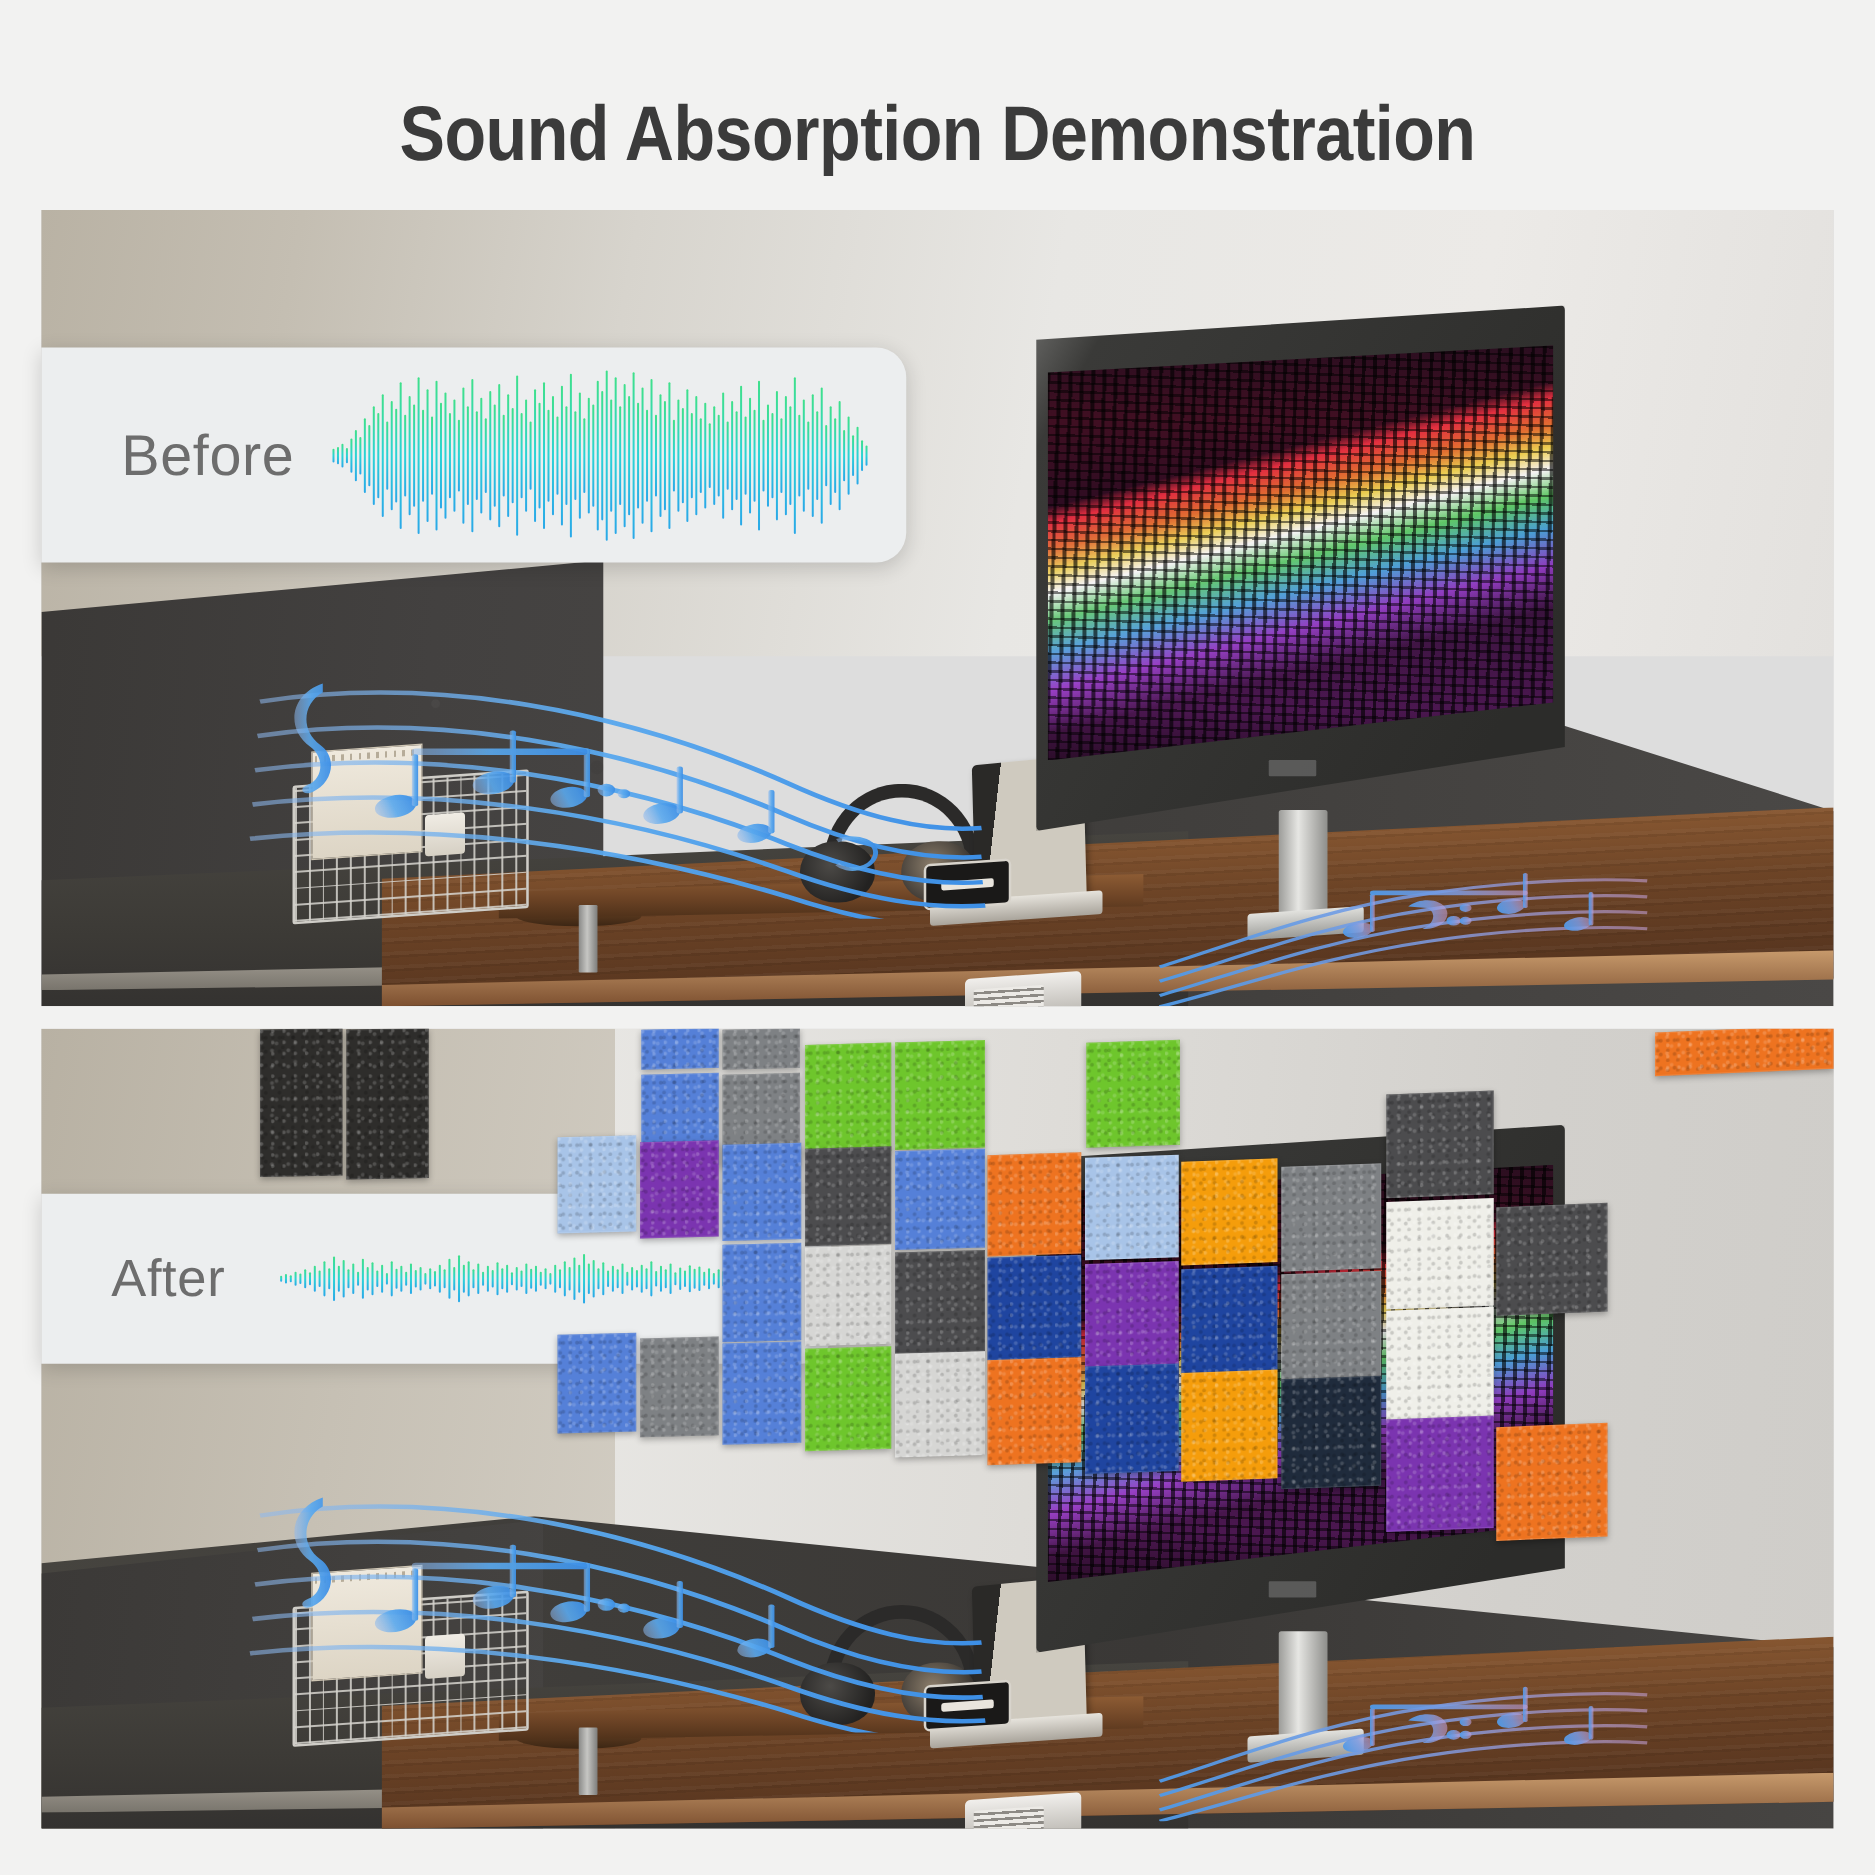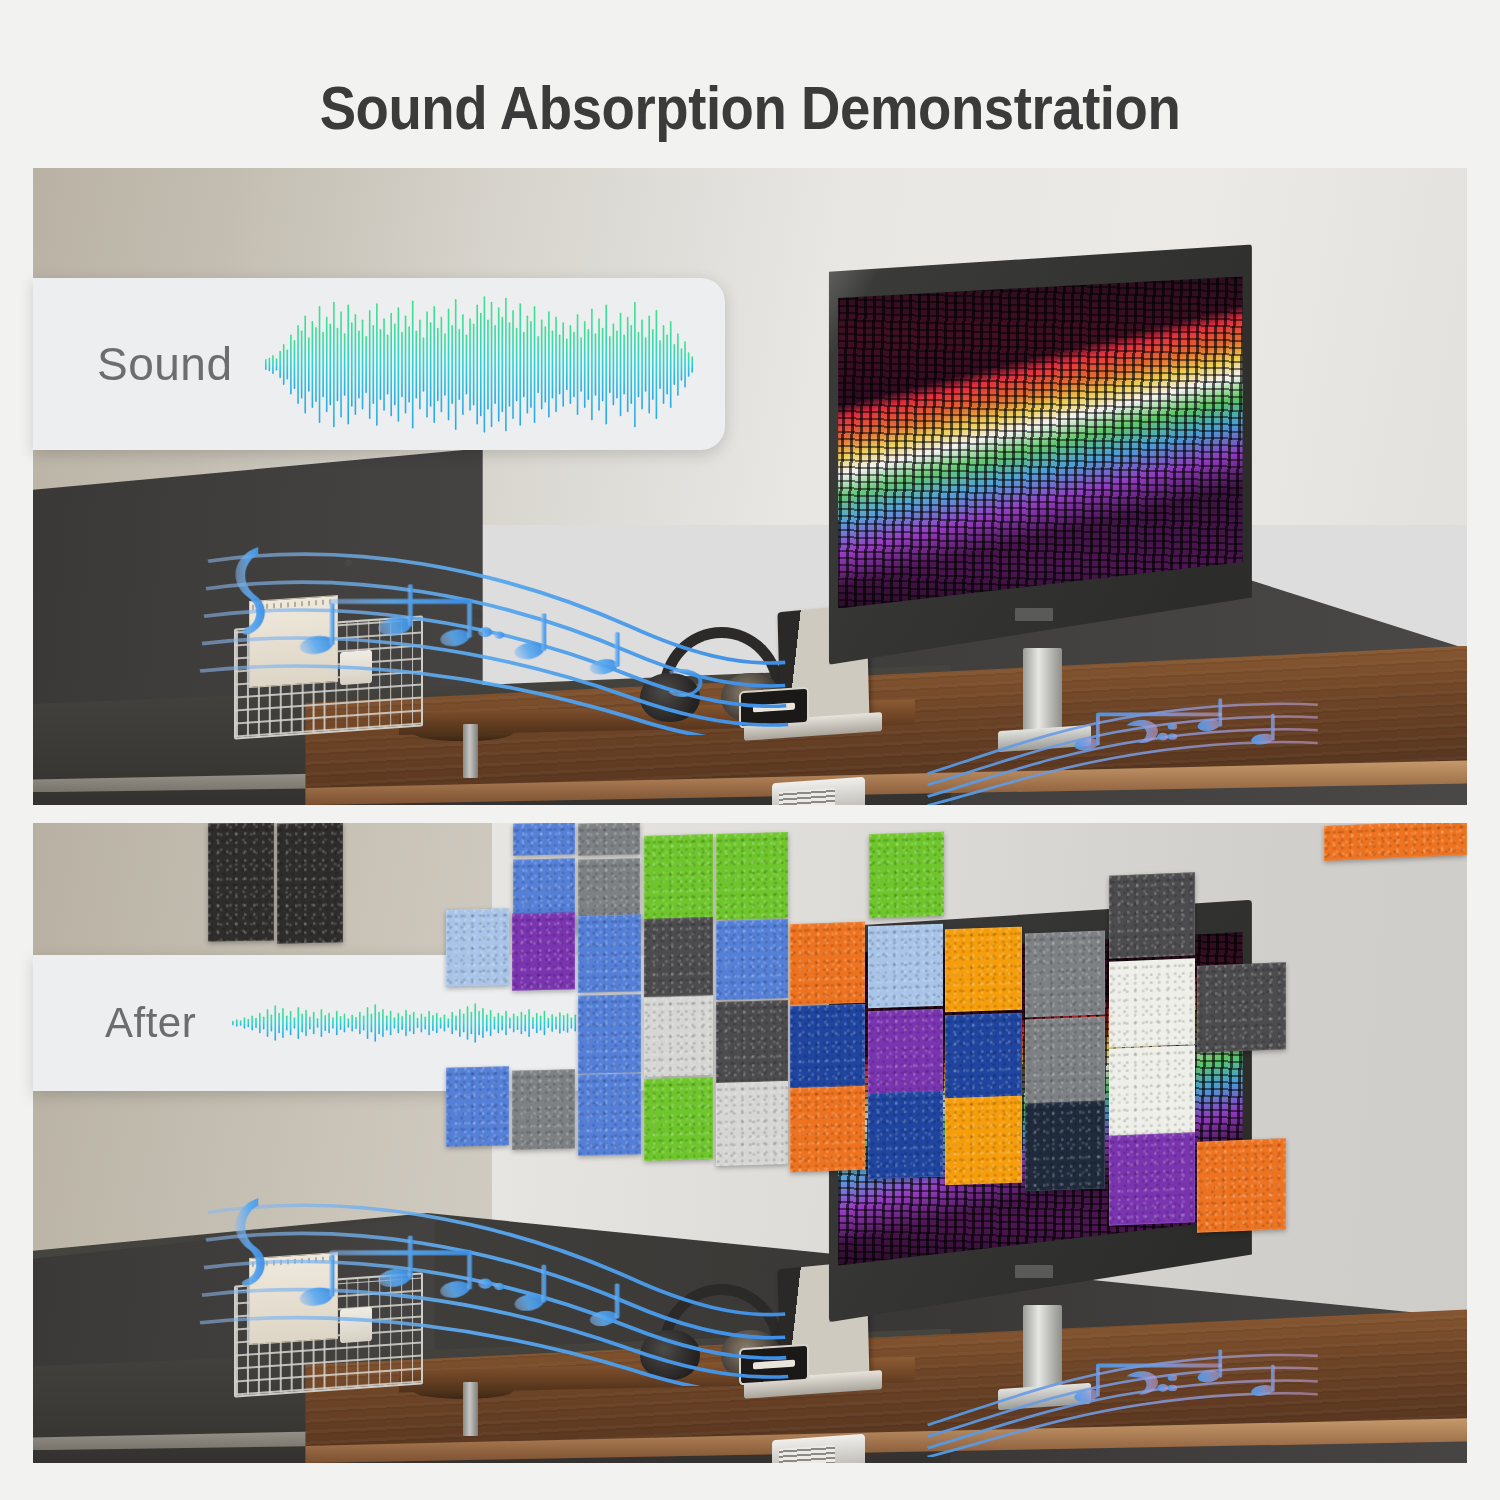--- a/index.html
+++ b/index.html
@@ -297,21 +297,21 @@
   }
   #card-after{
     left:33px;top:955px;width:632px;height:136px;
     border-radius:0 24px 24px 0;
   }
   .label-text{
     font-size:46px;color:#6d6d6d;font-weight:400;
     margin-left:64px;letter-spacing:.5px;
     white-space:nowrap;
   }
-  #card-after .label-text{font-size:42px;margin-left:72px;}
+  #card-after .label-text{font-size:42px;margin-left:56px;}
   .wave-wrap{
     position:relative;flex:1;height:100%;
     display:flex;align-items:center;justify-content:center;
   }
   .wave{display:block;}
 </style>
 </head>
 <body>
 
 <div id="page">
@@ -422,21 +422,21 @@
           <circle cx="252" cy="92" r="6"></circle>
           <path d="M214,74 C224,62 242,64 246,78 C250,92 238,104 226,102 C236,96 238,82 230,76 Z"></path>
           <circle cx="262" cy="76" r="5"></circle>
           <circle cx="262" cy="92" r="5"></circle>
         </g>
       </svg>
     </div>
   </div>
 
   <div class="label-card" id="card-before">
-    <div class="label-text">Sound</div>
+    <div class="label-text">Before</div>
     <div class="wave-wrap">
       <svg class="wave" id="wave-before" width="430" height="145" viewBox="0 0 430 145">
         <defs>
           <linearGradient id="wgB" x1="0" y1="0" x2="0" y2="1">
             <stop offset="0" stop-color="#3fe08a"></stop>
             <stop offset="0.5" stop-color="#2bd3d6"></stop>
             <stop offset="1" stop-color="#2aa8e8"></stop>
           </linearGradient>
         </defs>
         <g id="wave-before-bars">

